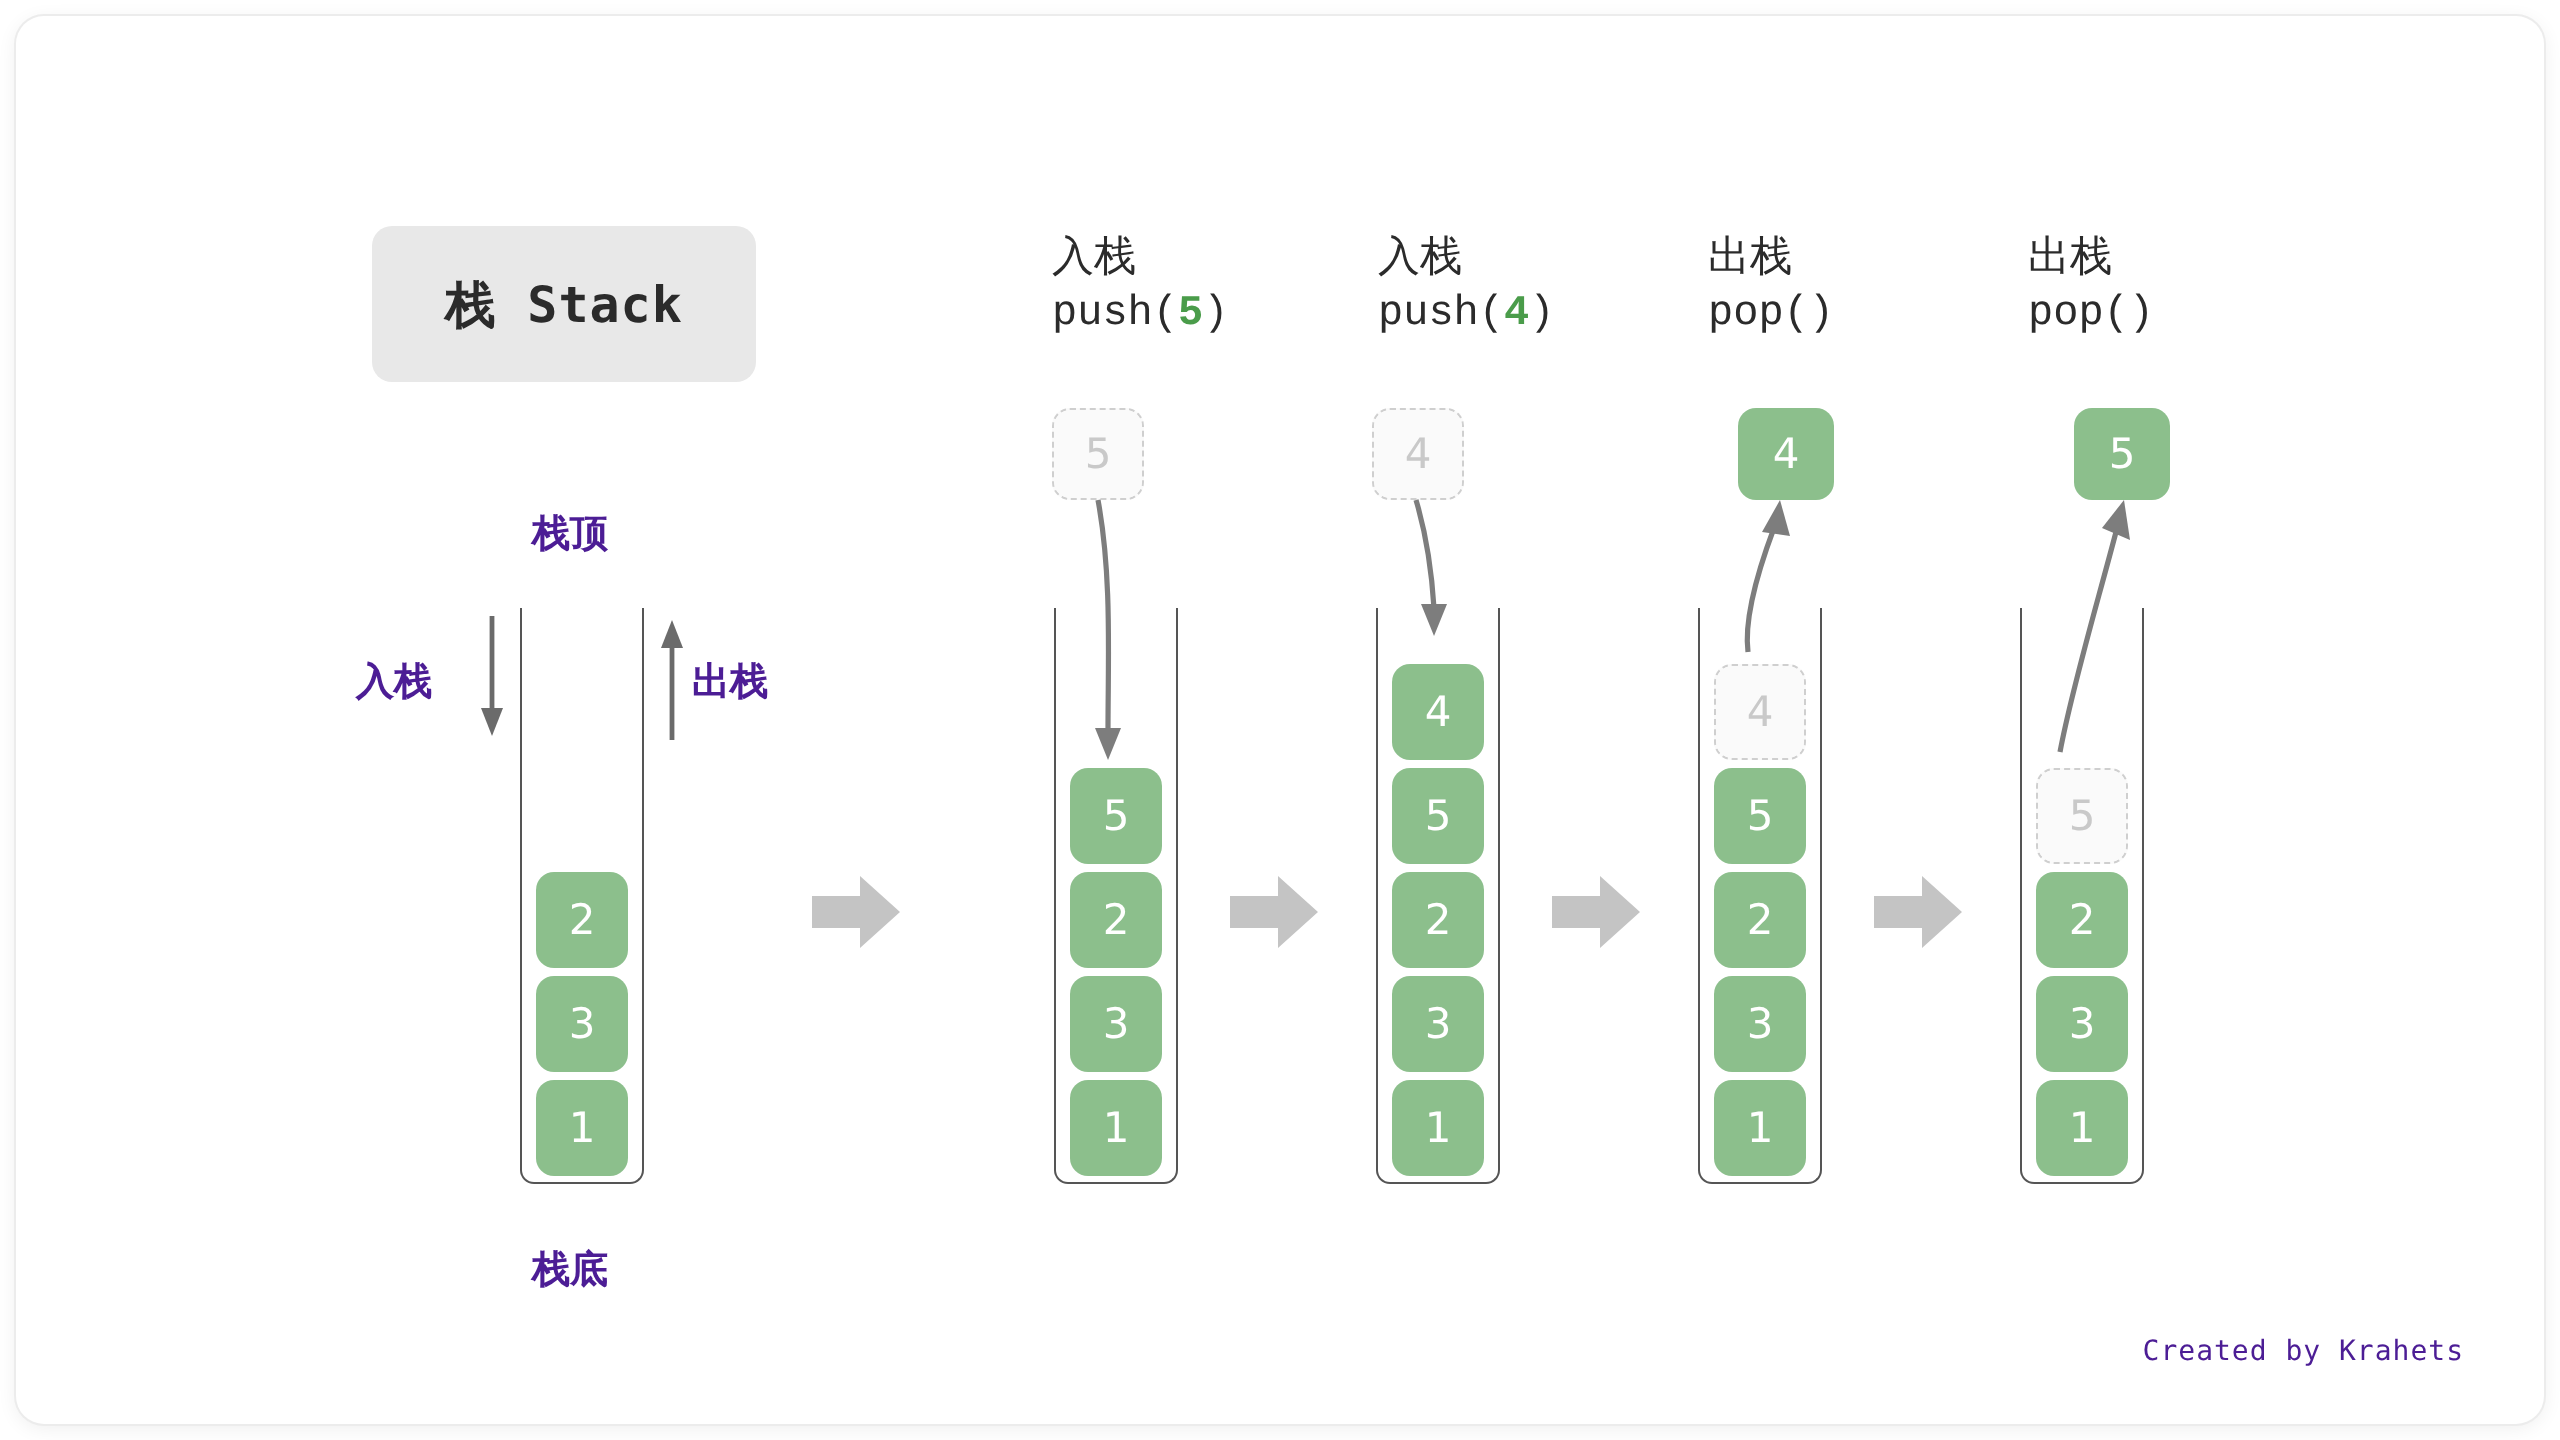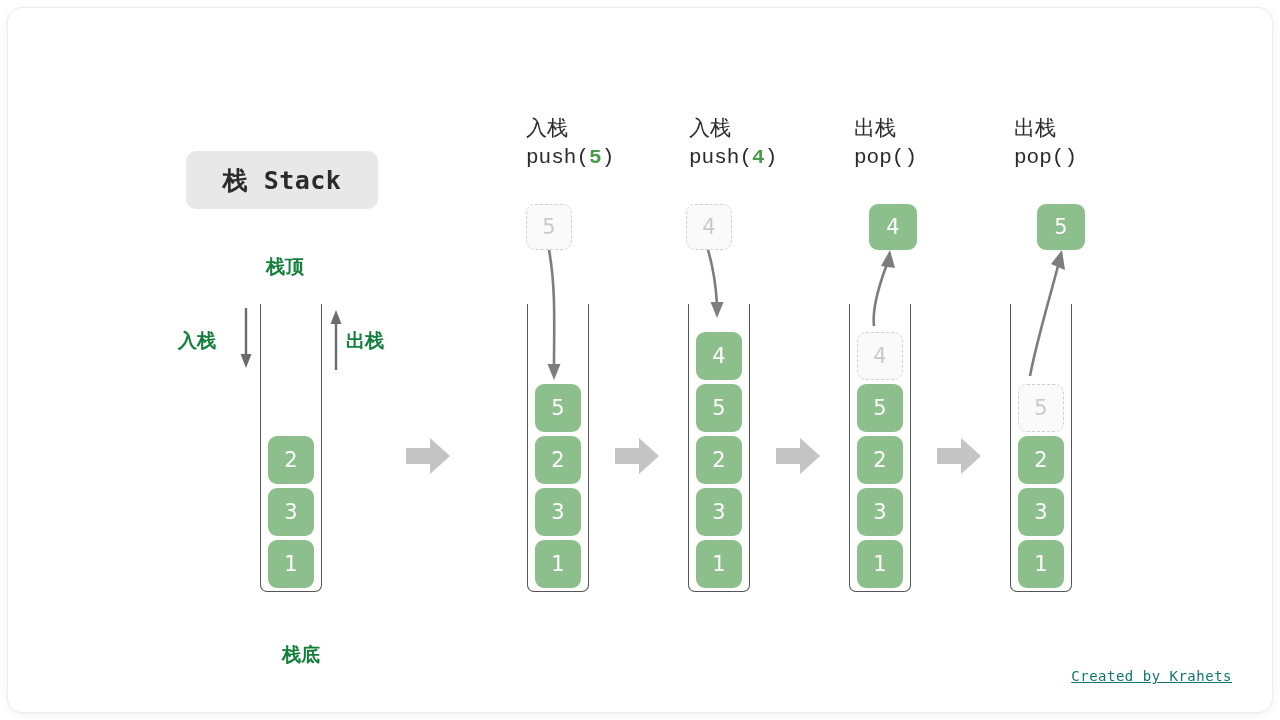--- a/index.html
+++ b/index.html
@@ -11,31 +11,31 @@
   #card{
     position:absolute;left:8px;top:8px;width:1264px;height:704px;
     background:#ffffff;border-radius:14px;
     box-shadow:0 0 0 1px #ececec, 0 2px 10px rgba(0,0,0,0.07);
     overflow:hidden;
   }
   .abs{position:absolute;}
 
   
   #title-badge{
-    left:178px;top:105px;width:192px;height:58px;
+    left:178px;top:105px;width:192px;height:78px;
     background:#e8e8e8;border-radius:10px;
     display:flex;align-items:center;justify-content:center;
     font-family:"DejaVu Sans Mono","Liberation Mono",monospace;
-    font-size:25px;font-weight:700;color:#2b2b2b;letter-spacing:.5px;margin-top:38px;
+    font-size:25px;font-weight:700;color:#2b2b2b;letter-spacing:.5px;
   }
 
   
   .cn-label{
     font-family:Liberation Mono, monospace;
-    font-size:19px;font-weight:700;color:#15803d;white-space:nowrap;
+    font-size:19px;font-weight:700;color:#4c1d95;white-space:nowrap;
   }
   .step-head{
     font-family:"DejaVu Sans","Liberation Sans",sans-serif;
     font-size:21px;color:#2b2b2b;line-height:1.45;white-space:nowrap;
   }
   .step-head .op{
     font-family:Liberation Mono, monospace;
     font-size:21px;color:#2b2b2b;
   }
   .step-head .arg{color:#4a9c4a;font-weight:700;}
@@ -63,21 +63,21 @@
   }
   .cell.ghost{
     background:#fafafa;color:#c9c9c9;
     border:1.6px dashed #cfcfcf;
   }
 
   
   #footer{
     right:40px;bottom:28px;
     font-family:"DejaVu Sans Mono","Liberation Mono",monospace;
-    font-size:14px;color:#0f766e;letter-spacing:.5px;white-space:nowrap;text-decoration:underline;
+    font-size:14px;color:#4c1d95;letter-spacing:.5px;white-space:nowrap;
   }
   svg{overflow:visible;}
 </style>
 </head>
 <body>
 
 <div id="card">
 
   <div class="abs" id="title-badge">栈 Stack</div>
 
@@ -94,21 +94,21 @@
 
   <div class="abs" style="left:320px;top:300px;">
     <svg width="16" height="62" viewBox="0 0 16 62">
       <line x1="8" y1="62" x2="8" y2="14" stroke="#6b6b6b" stroke-width="2.4"></line>
       <polygon points="8,2 2.5,16 13.5,16" fill="#6b6b6b"></polygon>
     </svg>
   </div>
 
   <div class="abs cn-label" style="left:338px;top:320px;">出栈</div>
 
-  <div class="abs cn-label" style="left:274px;top:614px;margin-top:20px;">栈底</div>
+  <div class="abs cn-label" style="left:258px;top:614px;">栈底</div>
 
   <div class="abs" style="left:252px;top:296px;">
     <div class="stack-box"></div>
     <div class="cells">
       <div class="cell">1</div>
       <div class="cell">3</div>
       <div class="cell">2</div>
     </div>
   </div>
 

